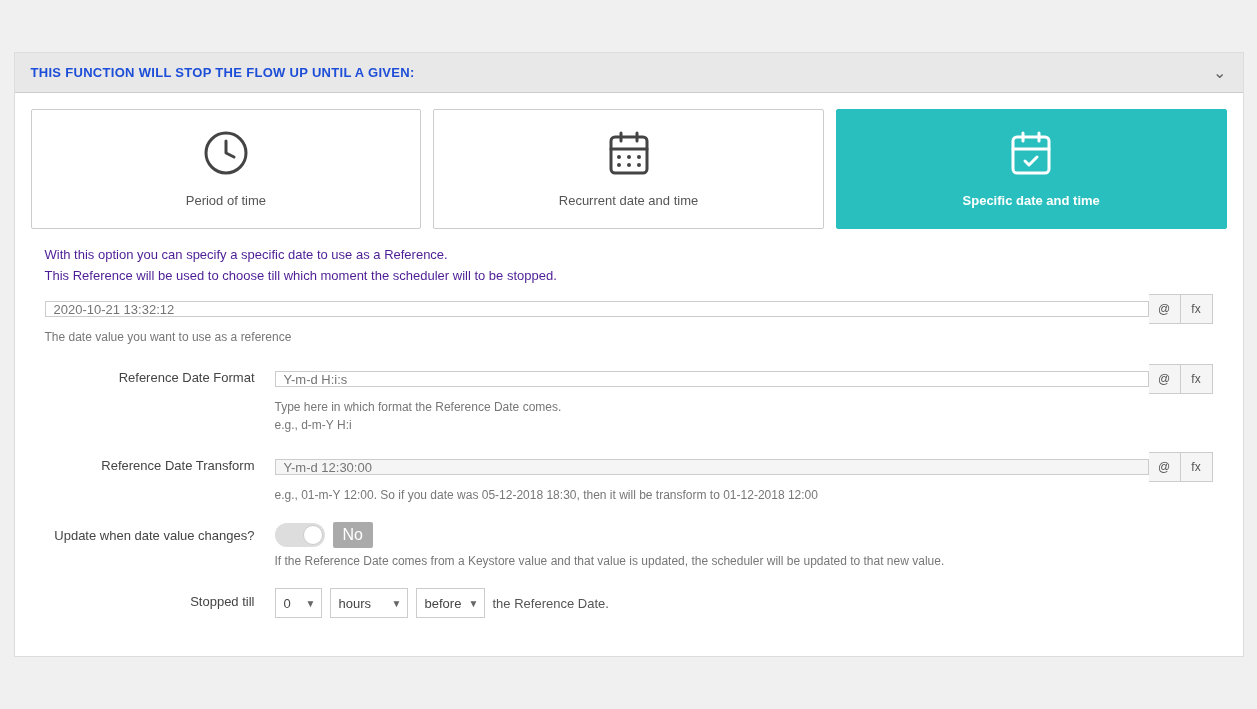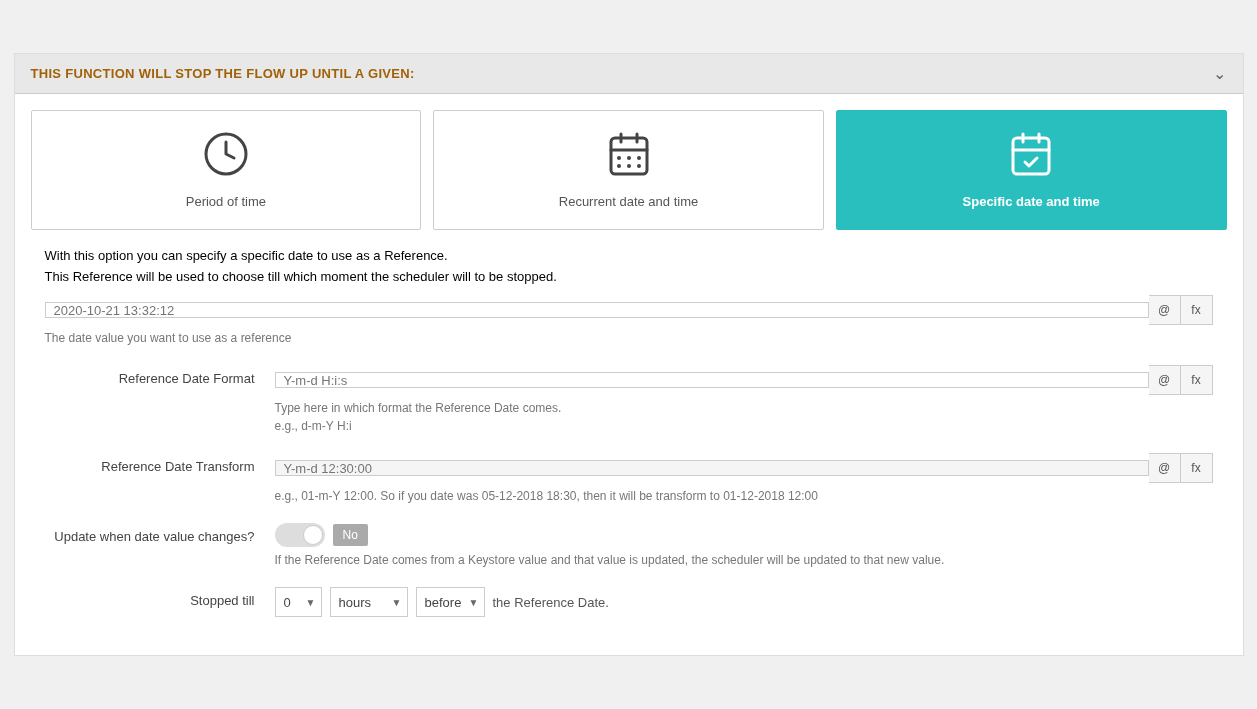--- a/index.html
+++ b/index.html
@@ -21,21 +21,21 @@
       background: #e8e8e8;
       padding: 10px 16px;
       display: flex;
       align-items: center;
       justify-content: space-between;
       border-bottom: 1px solid #ccc;
     }
     .header-title {
       font-size: 13px;
       font-weight: bold;
-      color: #a16207;
+      color: #1d4ed8;
       letter-spacing: 0.3px;
     }
     .header-chevron {
       font-size: 16px;
       color: #666;
     }
     .tabs-row {
       display: flex;
       padding: 16px 16px 0 16px;
       gap: 12px;
@@ -72,21 +72,21 @@
       color: #555;
     }
     .tab.active .tab-label {
       color: #fff;
       font-weight: bold;
     }
     .content {
       padding: 16px 30px 20px 30px;
     }
     .description {
-      color: #000000;
+      color: #4c1d95;
       font-size: 13px;
       line-height: 1.6;
       margin-bottom: 8px;
     }
     .form-row {
       display: flex;
       align-items: flex-start;
       margin-bottom: 18px;
     }
     .form-label {
@@ -157,21 +157,21 @@
       width: 20px;
       height: 20px;
       background: #fff;
       border-radius: 50%;
       border: 1px solid #ccc;
     }
     .toggle-label-no {
       background: #aaa;
       color: #fff;
       padding: 4px 10px;
-      font-size: 12px;
+      font-size: 16px;
       border-radius: 2px;
     }
     .stopped-row {
       display: flex;
       align-items: center;
       gap: 8px;
     }
     .select-wrapper {
       position: relative;
       display: inline-flex;

